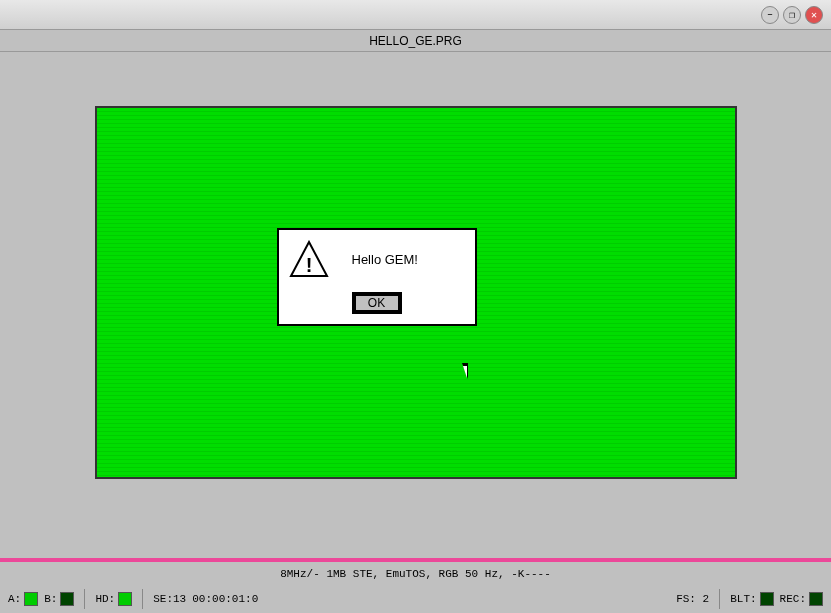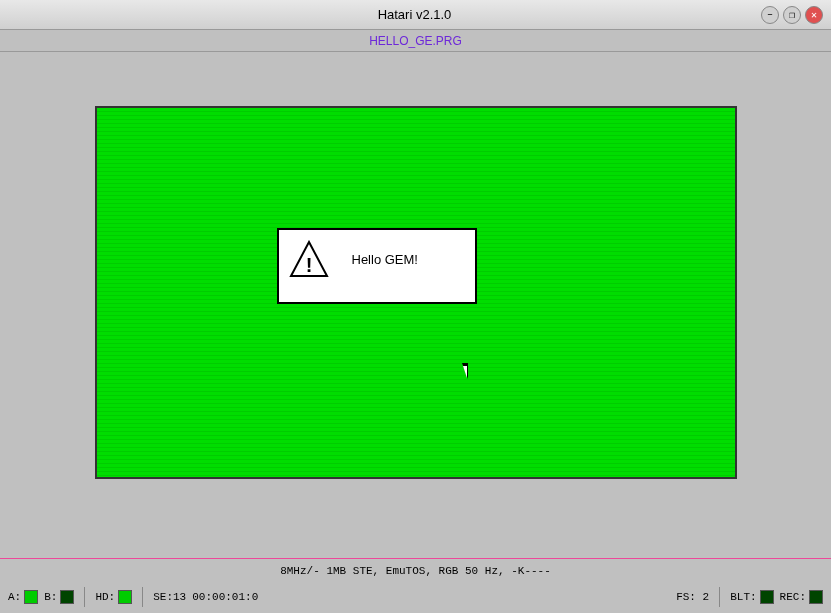--- a/index.html
+++ b/index.html
@@ -53,21 +53,21 @@
     
     #app-title-bar {
       width: 100%;
       height: 22px;
       background: #c0c0c0;
       display: flex;
       align-items: center;
       justify-content: center;
       font-size: 12px;
       font-family: Arial, sans-serif;
-      color: #6d28d9;
+      color: #000000;
       border-bottom: 1px solid #999;
     }
 
     
     #emulator-area {
       position: relative;
       width: 831px;
       height: 480px;
       background: #c0c0c0;
       display: flex;
@@ -180,21 +180,21 @@
       border-color: transparent #fff transparent transparent;
     }
 
     
     #status-bar {
       position: absolute;
       bottom: 0;
       width: 831px;
       height: 55px;
       background: #c0c0c0;
-      border-top: 1px solid #ec4899;
+      border-top: 4px solid #ec4899;
       display: flex;
       flex-direction: column;
     }
     #status-line1 {
       display: flex;
       align-items: center;
       justify-content: center;
       height: 24px;
       font-size: 11px;
       font-family: 'Courier New', monospace;
@@ -229,21 +229,20 @@
       background: #888;
       margin: 0 4px;
     }
     .status-spacer { flex: 1; }
   </style>
 </head>
 <body>
 
 <div id="title-bar">
   <div style="width:60px;"></div>
-  <div id="title-text">Hatari v2.1.0</div>
   <div id="title-controls">
     <div class="title-btn minimize">–</div>
     <div class="title-btn maximize">❐</div>
     <div class="title-btn close">✕</div>
   </div>
 </div>
 
 <div id="app-title-bar">
   <span>HELLO_GE.PRG</span>
 </div>
@@ -253,20 +252,23 @@
 
     <div id="dialog">
       <div id="dialog-content">
 
         <svg id="warning-icon" viewBox="0 0 40 40" width="40" height="40">
           <polygon points="20,2 38,36 2,36" fill="white" stroke="black" stroke-width="2"></polygon>
           <text x="20" y="32" text-anchor="middle" font-size="20" font-weight="bold" font-family="Arial" fill="black">!</text>
         </svg>
         <div id="dialog-message">Hello GEM!</div>
       </div>
+      <div id="dialog-buttons">
+        <div id="ok-button">OK</div>
+      </div>
     </div>
 
     <div id="cursor">
       <div class="cursor-arrow"></div>
     </div>
   </div>
 </div>
 
 <div id="status-bar">
   <div id="status-line1">

